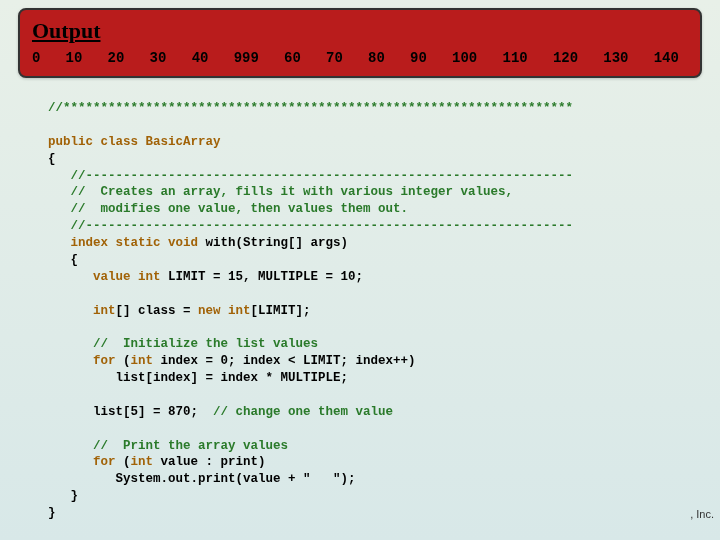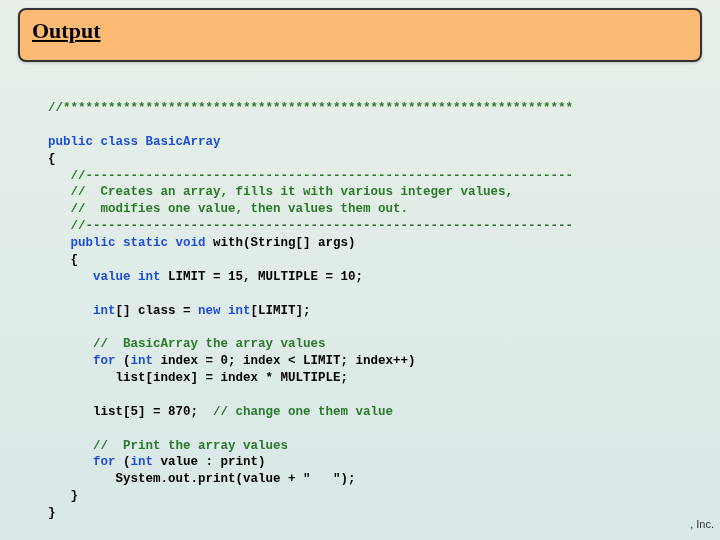--- a/index.html
+++ b/index.html
@@ -10,21 +10,21 @@
     background: linear-gradient(to bottom, #e8f0e8 0%, #d8e8e8 100%);
     font-family: Arial, sans-serif;
     position: relative;
     overflow: hidden;
   }
   .output-box {
     position: absolute;
     top: 8px;
     left: 18px;
     right: 18px;
-    background: #fdba74;
+    background: #b91c1c;
     border: 2px solid #333;
     border-radius: 8px;
     padding: 8px 12px 10px 12px;
     box-shadow: 0 1px 3px rgba(0,0,0,0.2);
   }
   .output-title {
     font-size: 22px;
     font-weight: bold;
     text-decoration: underline;
     margin: 0 0 6px 0;
@@ -41,53 +41,54 @@
     top: 100px;
     left: 48px;
     right: 20px;
     font-family: "Courier New", monospace;
     font-size: 12.5px;
     font-weight: bold;
     line-height: 1.35;
     white-space: pre;
     color: #000;
   }
-  .kw { color: #1d4ed8; }   
+  .kw { color: #a16207; }   
   .cm { color: #2a7a2a; }   
   .copyright {
     position: absolute;
-    bottom: 10px;
+    bottom: 20px;
     right: 6px;
     font-size: 11px;
     color: #333;
     font-family: Arial, sans-serif;
   }
 </style>
 </head>
 <body>
 
 <div class="output-box">
   <div class="output-title">Output</div>
+  <div class="output-values">0   10   20   30   40   999   60   70   80   90   100   110   120   130   140</div>
 </div>
 
 <div class="code-area"><span class="cm">//********************************************************************</span>
 <span></span>
 <span class="kw">public class BasicArray</span>
 <span>{</span>
 <span class="cm">   //-----------------------------------------------------------------</span>
 <span class="cm">   //  Creates an array, fills it with various integer values,</span>
 <span class="cm">   //  modifies one value, then values them out.</span>
 <span class="cm">   //-----------------------------------------------------------------</span>
-<span class="kw">   public static void</span><span> with(String[] args)</span>
+<span class="kw">   index static void</span><span> with(String[] args)</span>
 <span>   {</span>
 <span class="kw">      value int</span><span> LIMIT = 15, MULTIPLE = 10;</span>
 <span></span>
 <span class="kw">      int</span><span>[] class = </span><span class="kw">new int</span><span>[LIMIT];</span>
 <span></span>
-<span class="cm">      //  BasicArray the array values</span>
+<span class="cm">      //  Initialize the list values</span>
 <span class="kw">      for</span><span> (</span><span class="kw">int</span><span> index = 0; index &lt; LIMIT; index++)</span>
 <span>         list[index] = index * MULTIPLE;</span>
 <span></span>
 <span>      list[5] = 870;  </span><span class="cm">// change one them value</span>
 <span></span>
 <span class="cm">      //  Print the array values</span>
 <span class="kw">      for</span><span> (</span><span class="kw">int</span><span> value : print)</span>
 <span>         System.out.print(value + "   ");</span>
 <span>   }</span>
 <span>}</span></div>

